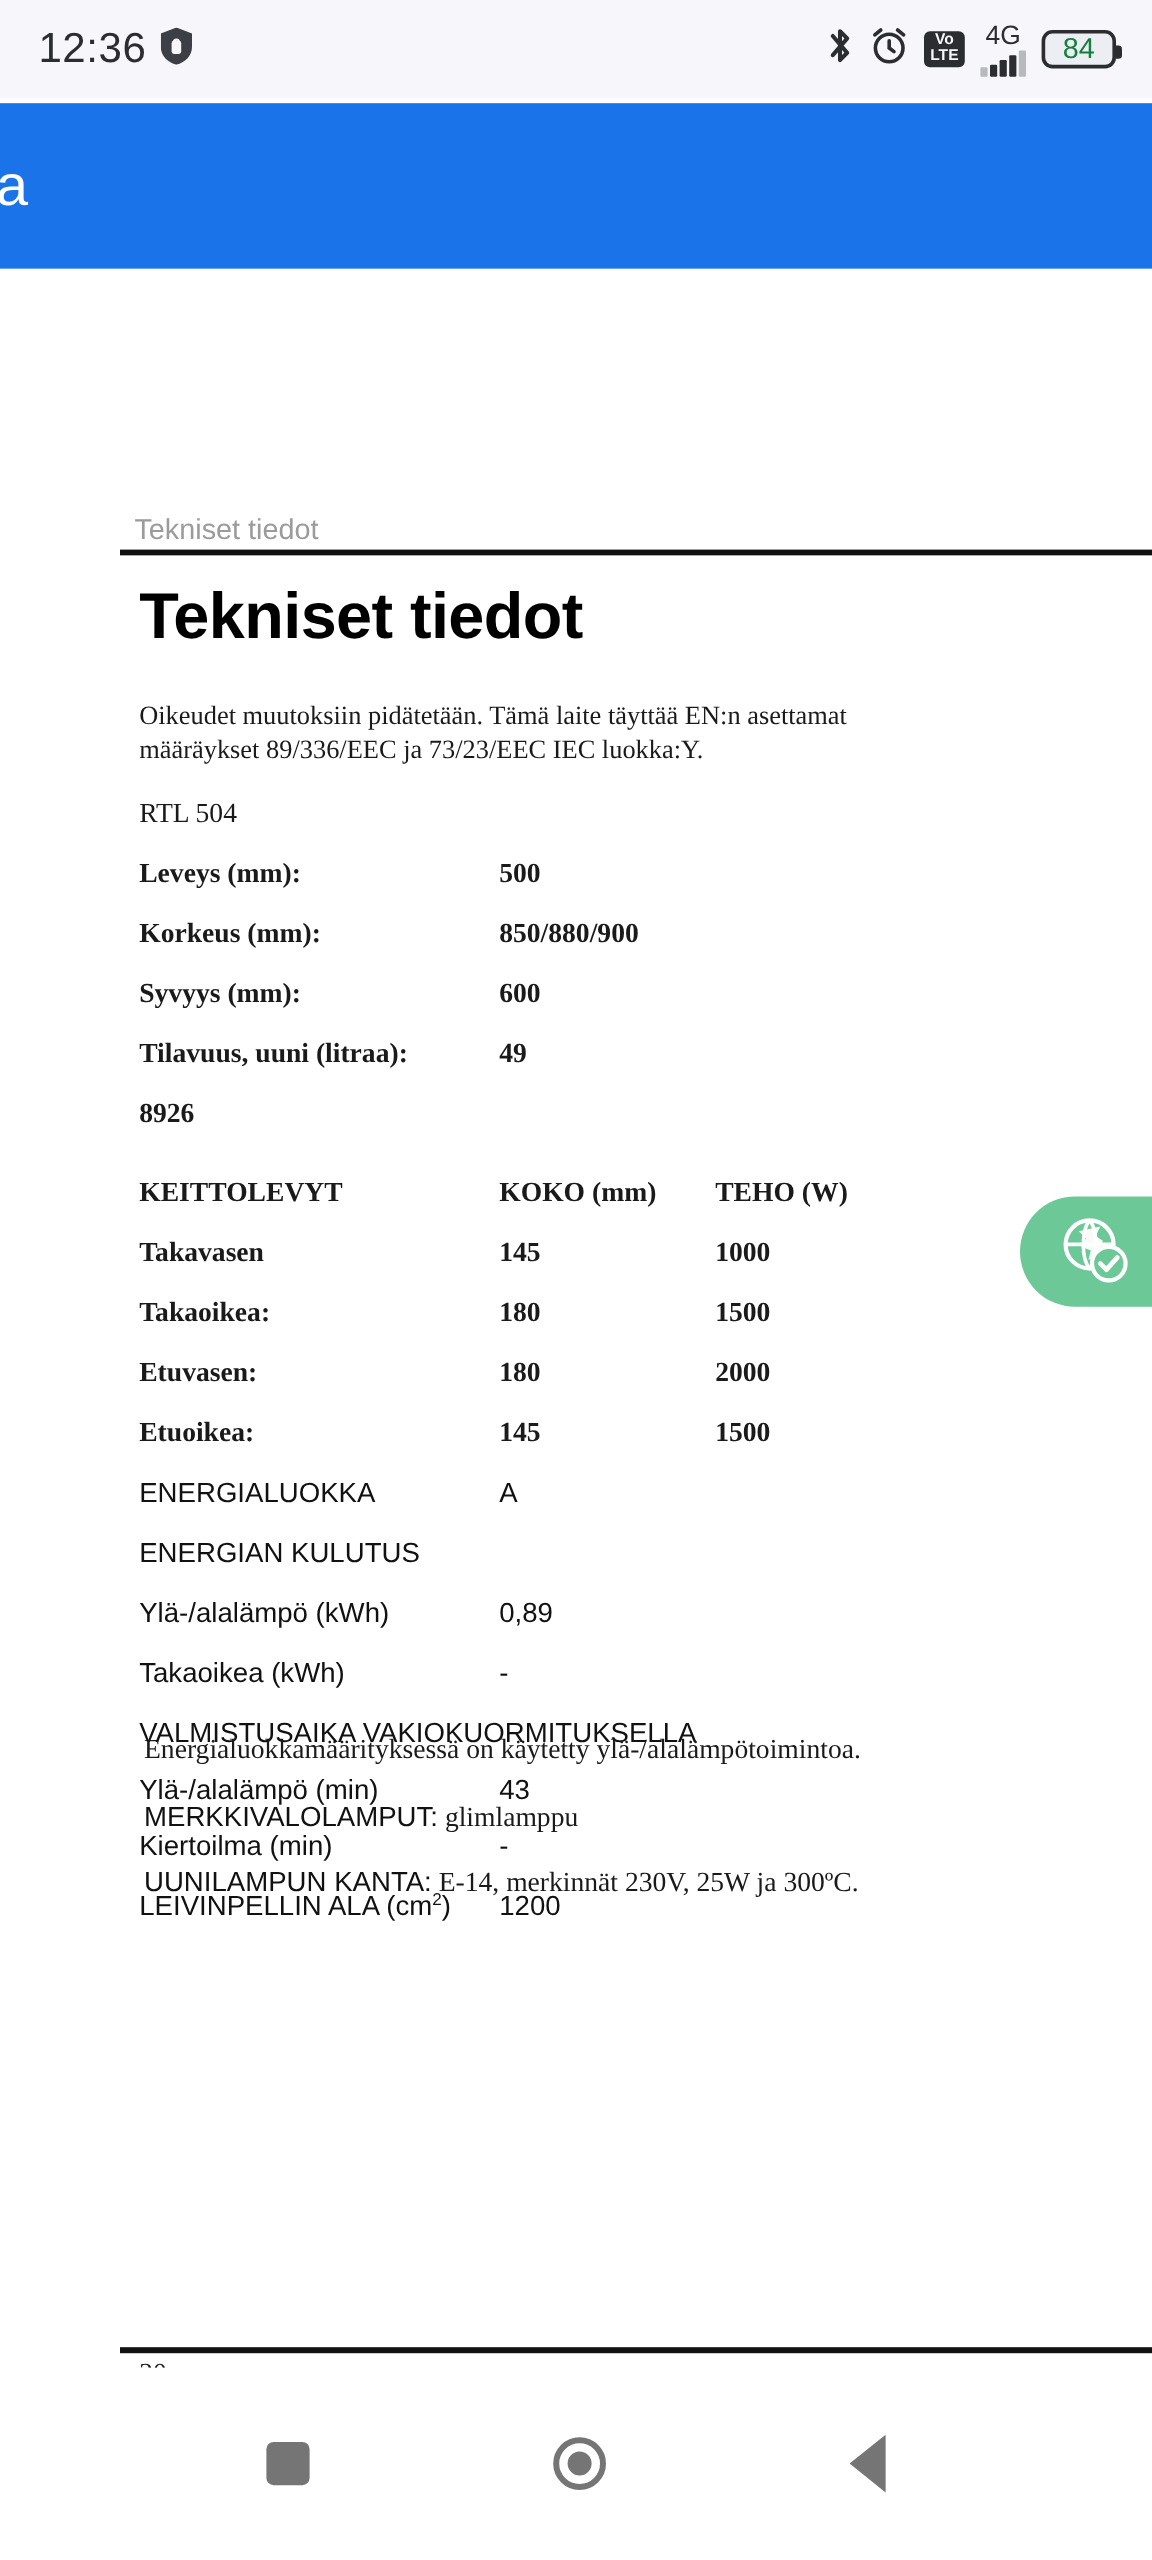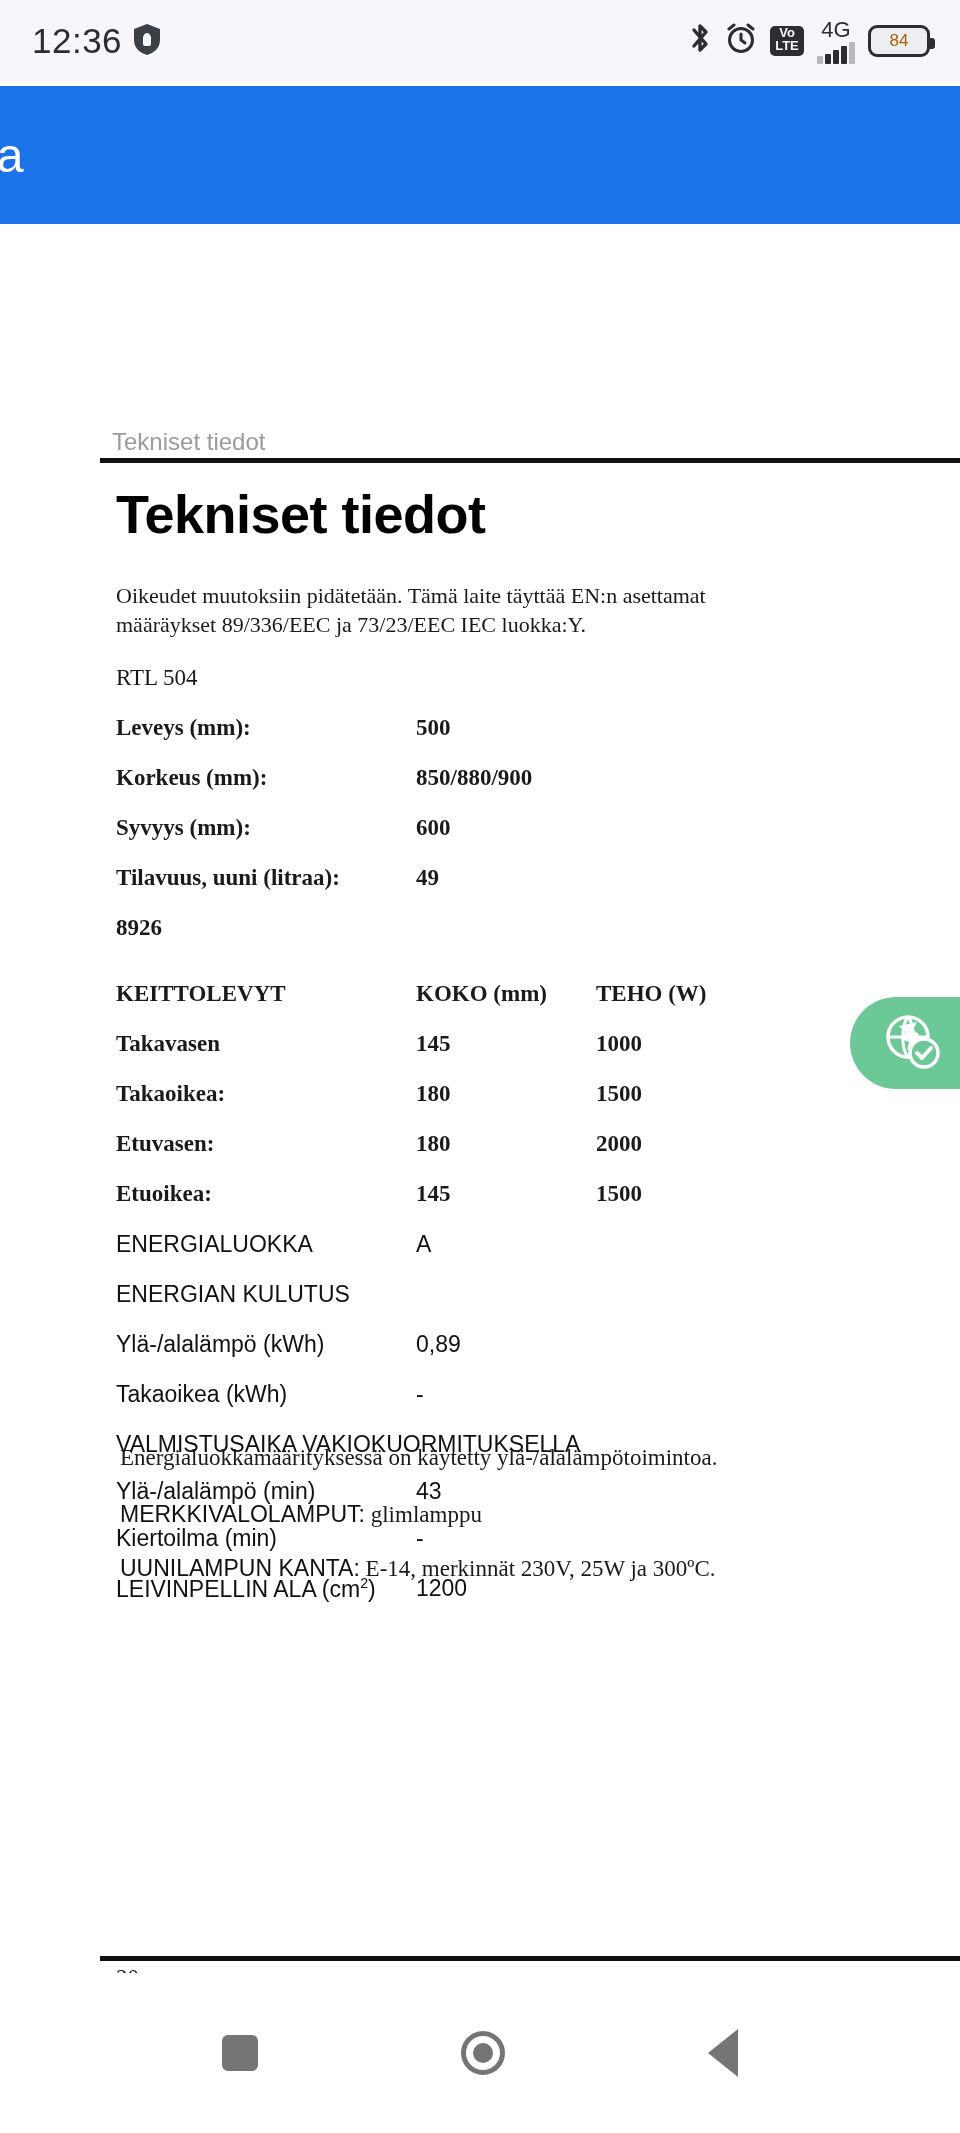--- a/index.html
+++ b/index.html
@@ -51,21 +51,21 @@
   .batt {
     width: 62px; height: 32px; border: 3px solid #2b2d31;
     border-radius: 9px; position: relative;
     display: flex; align-items: center; justify-content: center;
     background: #eceef3;
   }
   .batt:after {
     content: ""; position: absolute; right: -8px; top: 10px;
     width: 5px; height: 11px; background: #2b2d31; border-radius: 0 3px 3px 0;
   }
-  .batt span { font-size: 17px; color: #a16207; font-weight: 500; }
+  .batt span { font-size: 24px; color: #15803d; font-weight: 500; }
 
   
   .appbar {
     position: absolute; top: 86px; left: 0;
     width: 960px; height: 138px;
     background: #1a73e8;
     display: flex; align-items: center;
     overflow: hidden;
   }
   .appbar-title {

